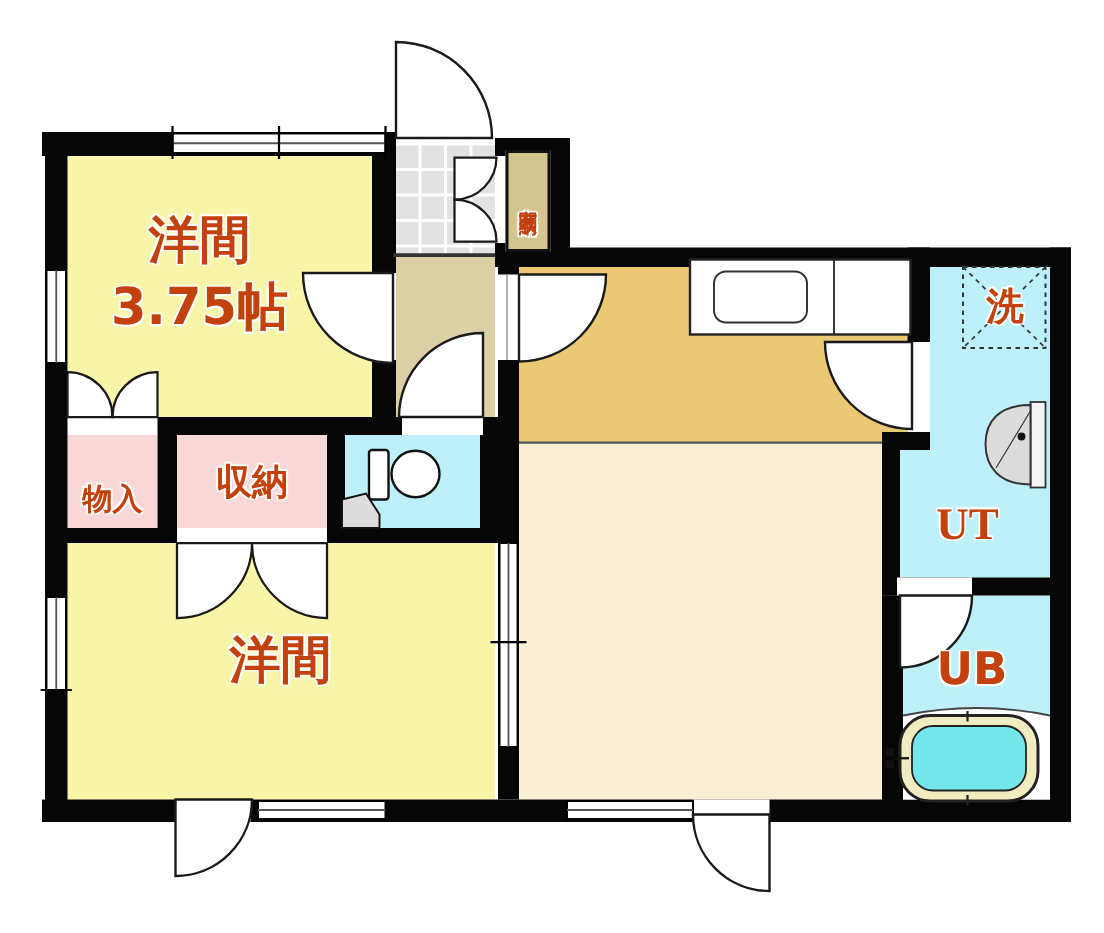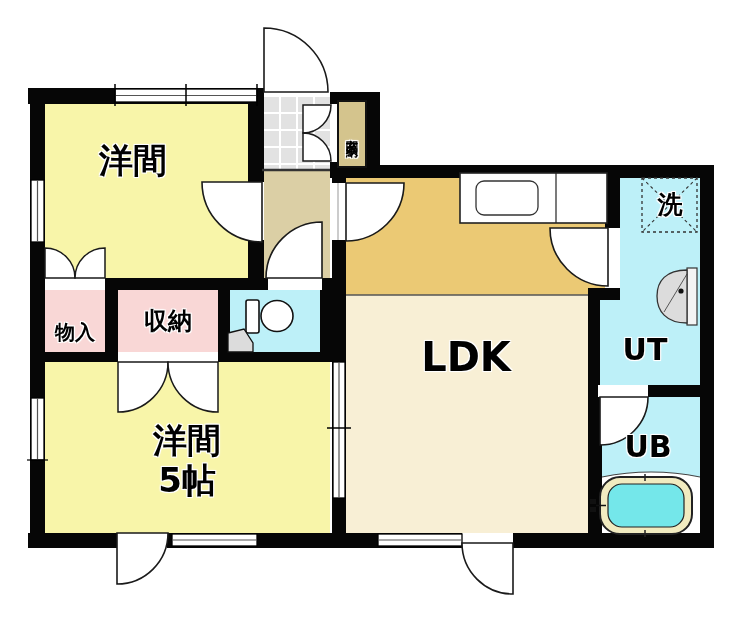--- a/index.html
+++ b/index.html
@@ -15,21 +15,21 @@
     background-image:linear-gradient(#ffffff 2px,transparent 2px),
                      linear-gradient(90deg,#ffffff 2px,transparent 2px);
     background-size:17px 17px;
   }
   #entrance-storage-box{
     position:absolute;z-index:5;border:2px solid #111;box-sizing:border-box;
   }
   svg.overlay{position:absolute;left:0;top:0;z-index:6;}
   .lbl{
     position:absolute;z-index:10;transform:translate(-50%,-50%);
-    font-weight:700;color:#000000;white-space:nowrap;line-height:1;
+    font-weight:700;color:#c2410c;white-space:nowrap;line-height:1;
     text-shadow:-1px -1px 0 #fff,1px -1px 0 #fff,-1px 1px 0 #fff,1px 1px 0 #fff,0 0 3px #fff;
   }
   .lbl.vert{writing-mode:vertical-rl;letter-spacing:2px;}
 </style>
 </head>
 <body>
 
 <div id="plan">
 
   <div class="floor" id="genkan-floor" style="left:262px;top:95px;width:68px;height:75px;"></div>
@@ -171,28 +171,27 @@
       <rect x="608" y="484" width="76" height="43" rx="14" fill="#74e7ea" stroke="#222" stroke-width="1.2"></rect>
       <rect x="590" y="499" width="6" height="5" fill="#111"></rect>
       <rect x="590" y="507" width="6" height="5" fill="#111"></rect>
       <line x1="596" y1="505.5" x2="606" y2="505.5" stroke="#111" stroke-width="1.5"></line>
       <line x1="645" y1="474" x2="645" y2="481" stroke="#222" stroke-width="1.5"></line>
       <line x1="645" y1="530" x2="645" y2="537" stroke="#222" stroke-width="1.5"></line>
     </g>
   </svg>
 
   <div class="lbl" style="left:133px;top:160px;font-size:34px;">洋間</div>
+  <div class="lbl" style="left:133px;top:205px;font-size:34px;">3.75帖</div>
 
   <div class="lbl" style="left:187px;top:440px;font-size:34px;">洋間</div>
-  <div class="lbl" style="left:187px;top:480px;font-size:34px;">5帖</div>
 
-  <div class="lbl" style="left:466px;top:357px;font-size:40px;">LDK</div>
 
   <div class="lbl" style="left:75px;top:332px;font-size:20px;">物入</div>
   <div class="lbl" style="left:168px;top:321px;font-size:24px;">収納</div>
 
-  <div class="lbl" style="left:645px;top:350px;font-size:30px;">UT</div>
+  <div class="lbl" style="left:645px;top:350px;font-size:30px;font-family:Liberation Serif, serif;">UT</div>
   <div class="lbl" style="left:648px;top:447px;font-size:30px;">UB</div>
 
   <div class="lbl" style="left:670px;top:204px;font-size:25px;">洗</div>
 
   <div class="lbl vert" style="left:352px;top:134px;font-size:12px;font-weight:600;">玄関収納</div>
 </div>
 
 </body></html>

